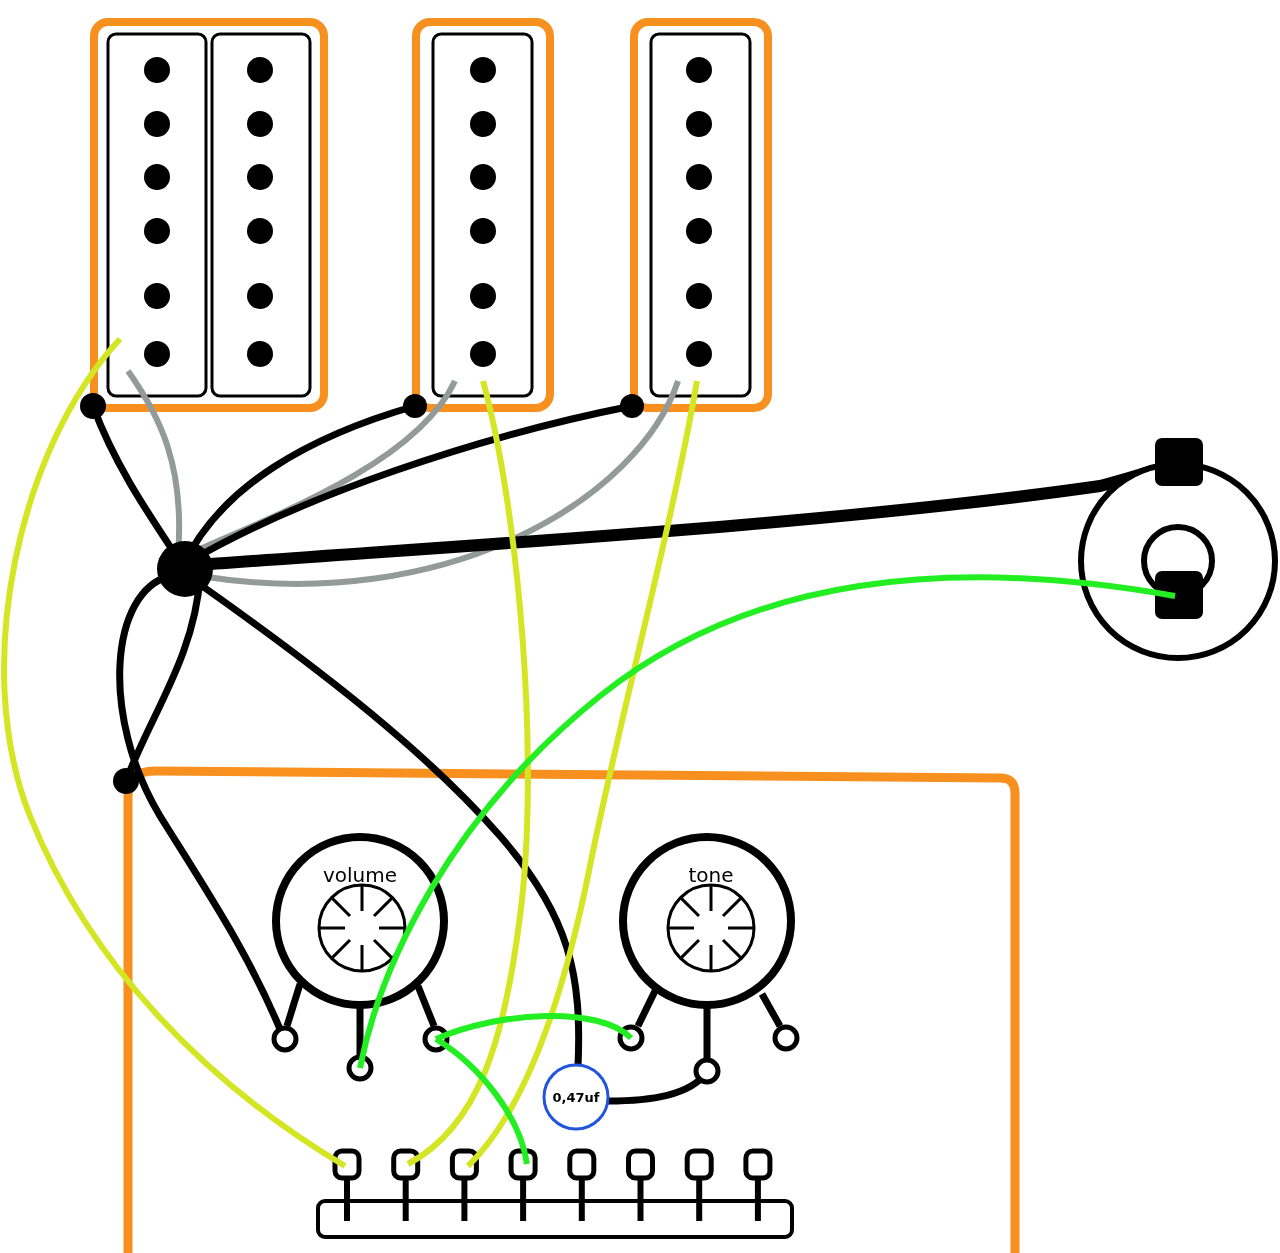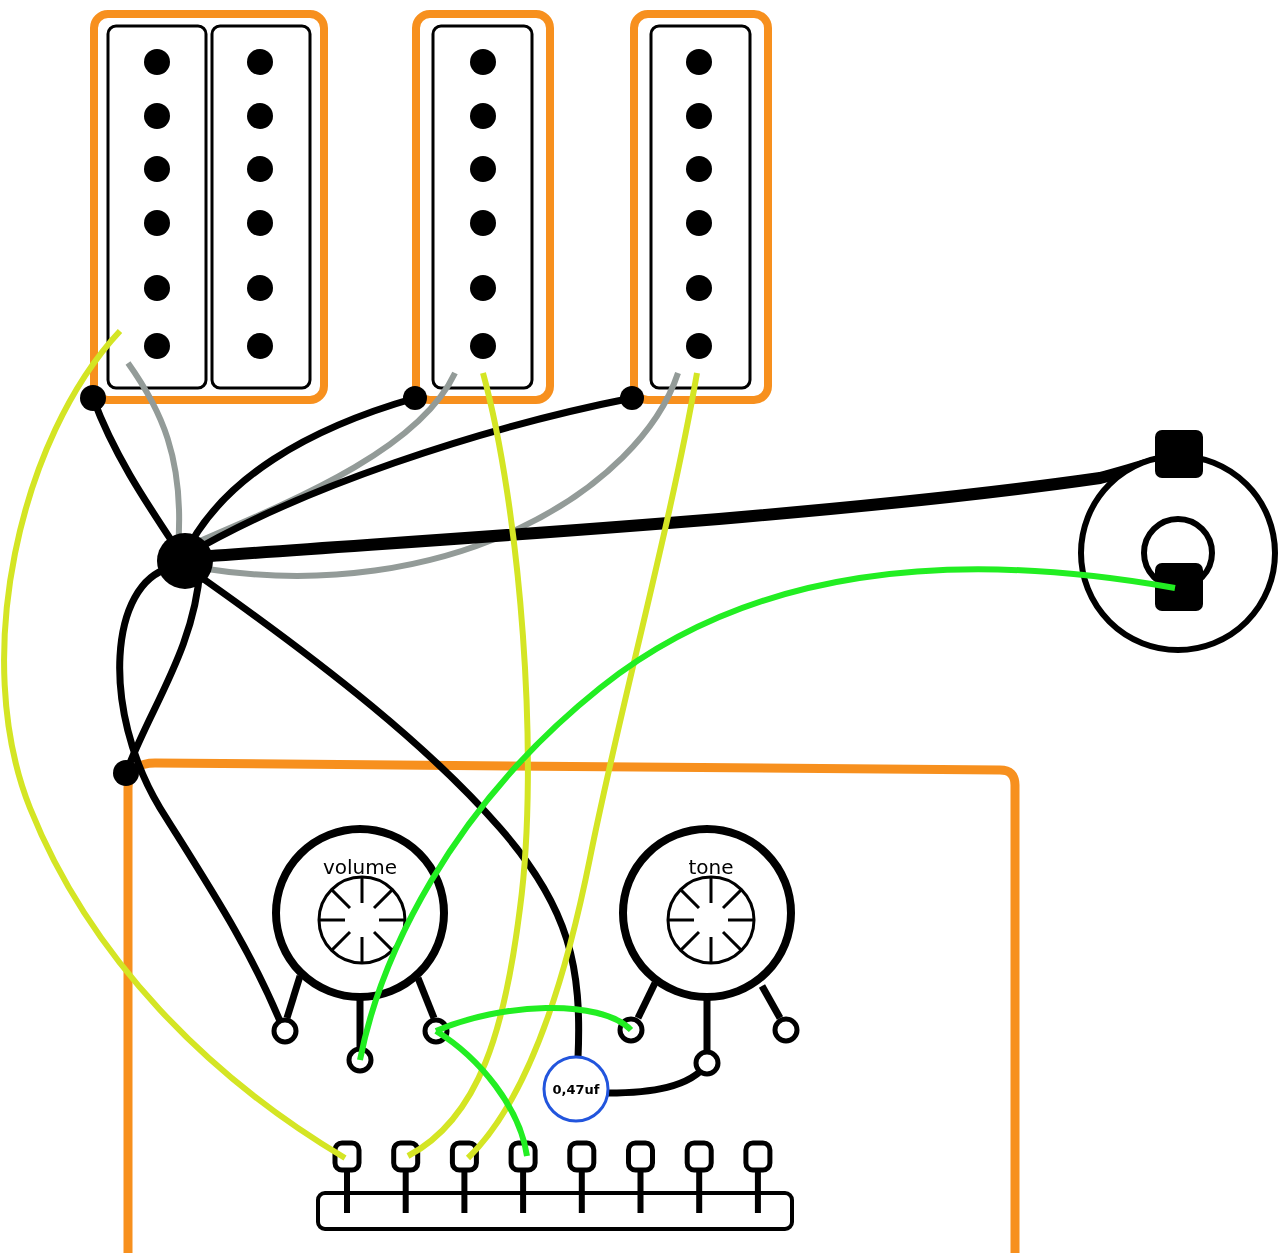--- a/index.html
+++ b/index.html
@@ -1,17 +1,17 @@
 <!DOCTYPE html>
 <html><head>
 <meta charset="utf-8">
 <style>
   html, body { margin:0; padding:0; background:#ffffff; }
   body { width:1280px; height:1253px; overflow:hidden; font-family:"DejaVu Sans", sans-serif; }
-  #stage { position:absolute; left:0; top:8px; width:1280px; height:967px; }
+  #stage { position:absolute; left:0; top:16px; width:1280px; height:967px; }
   svg text { font-family:"DejaVu Sans", sans-serif; }
 </style>
 </head>
 <body>
 
 <div id="stage">
 <svg width="1280" height="1253" viewBox="0 0 1280 1253" xmlns="http://www.w3.org/2000/svg">
 
   <path d="M128,1245 L128,780 Q128,755 155,755 L1000,762 Q1015,762 1015,777 L1015,1245" fill="none" stroke="#F7901E" stroke-width="9"></path>
 

